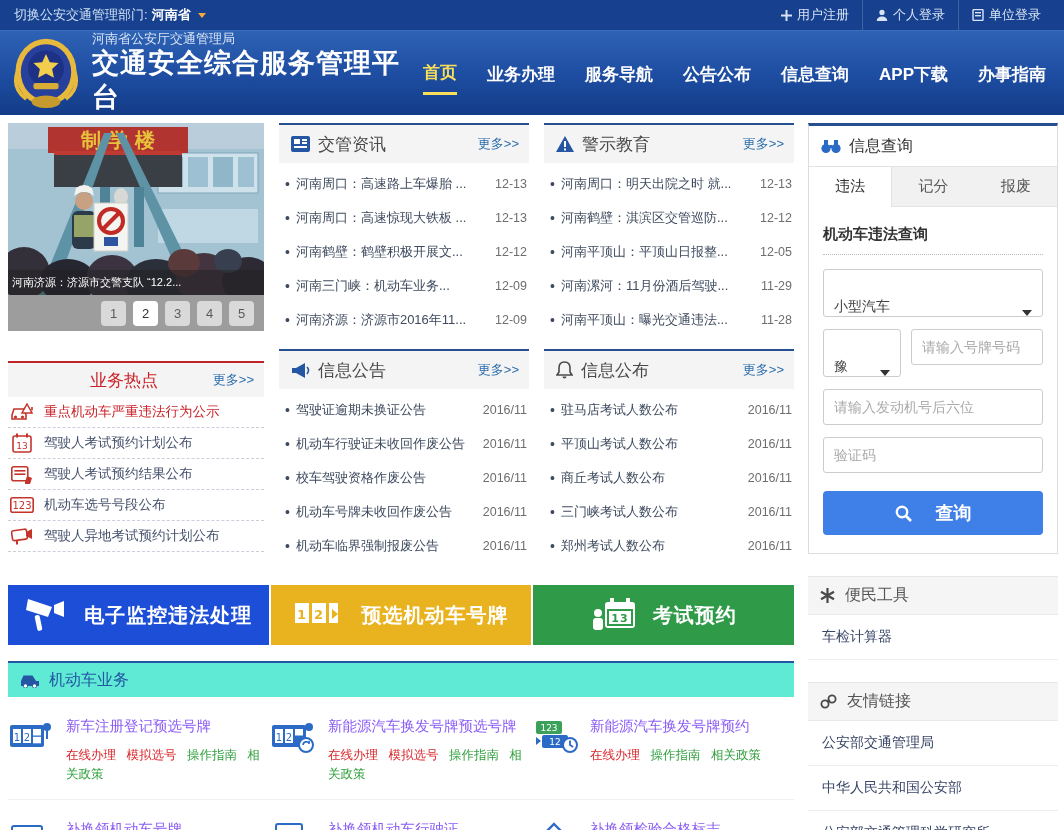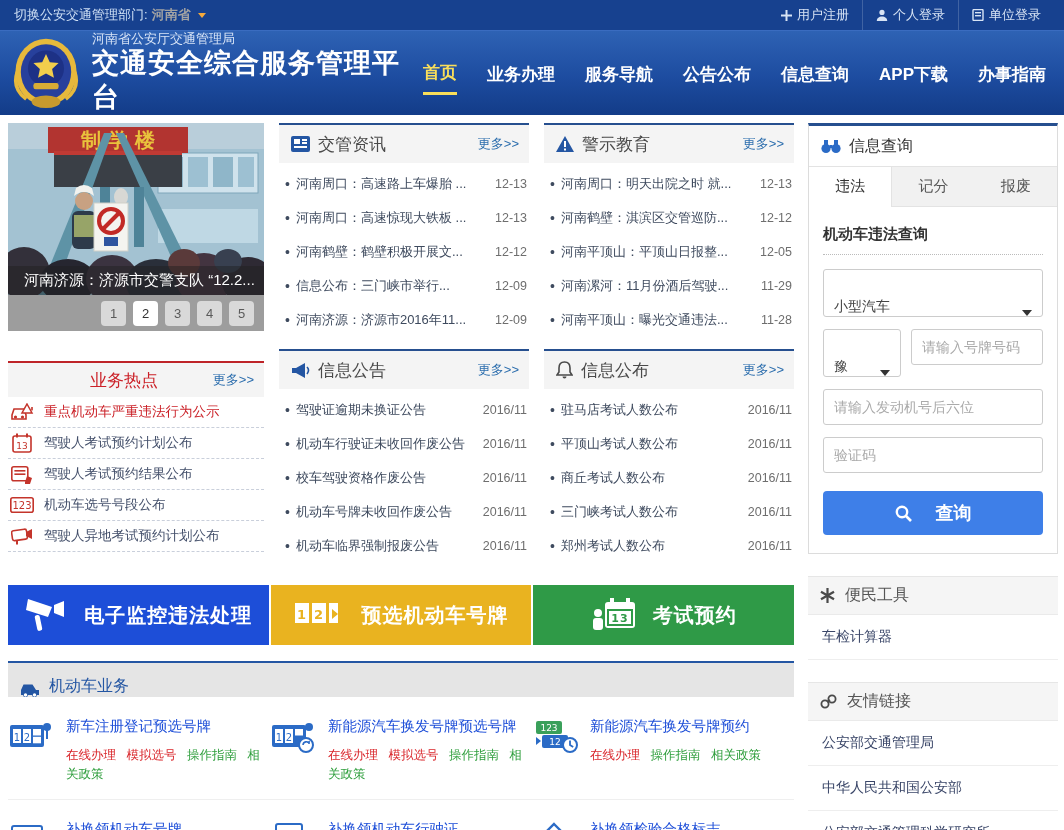--- a/index.html
+++ b/index.html
@@ -2,21 +2,21 @@
 <html><head>
 <meta charset="utf-8">
 <style>
   * { margin:0; padding:0; box-sizing:border-box; }
   html,body { width:1064px; background:#fff; font-family:"Liberation Sans","DejaVu Sans",sans-serif; }
   body { position:relative; min-height:830px; overflow:hidden; }
 
   
   .topbar { height:30px; background:#17418F; display:flex; align-items:center; justify-content:space-between; padding:0 10px 0 14px; }
   .topbar-left { color:#CFE0F5; font-size:13px; display:flex; align-items:center; gap:4px; cursor:pointer; }
-  .topbar-left b { color:#a3a3a3; font-weight:bold; }
+  .topbar-left b { color:#ffffff; font-weight:bold; }
   .caret { display:inline-block; width:0; height:0; border-left:4px solid transparent; border-right:4px solid transparent; border-top:5px solid #F5A93C; margin-left:3px; }
   .topbar-right { display:flex; align-items:stretch; height:30px; }
   .topbar-link { color:#D8E4F5; font-size:13px; display:flex; align-items:center; gap:5px; padding:0 13px; border-left:1px solid rgba(255,255,255,.18); cursor:pointer; }
   .topbar-link svg { display:block; }
 
   
   .header { height:85px; background:linear-gradient(180deg,#2E62B4 0%,#1D4CA0 55%,#133C88 100%); display:flex; align-items:center; padding:0 14px 0 10px; border-top:1px solid #3A6CC0; }
   .badge { width:72px; height:78px; flex:0 0 auto; margin-right:10px; }
   .brand { color:#fff; line-height:1.25; }
   .brand .org { font-size:13px; color:#D9E5F7; }
@@ -41,45 +41,45 @@
   .panel-head .more { margin-left:auto; font-size:13px; color:#2B6DAD; text-decoration:none; cursor:pointer; }
   .plist { list-style:none; padding:4px 2px 0 4px; }
   .plist li { display:flex; align-items:center; height:34px; font-size:13px; color:#3E4A5E; cursor:pointer; }
   .plist .dot { color:#3E4A5E; margin:0 6px 0 2px; font-size:14px; }
   .plist .txt { flex:1; min-width:0; white-space:nowrap; overflow:hidden; text-overflow:ellipsis; }
   .plist .date { color:#6E6E6E; font-size:12.5px; margin-left:8px; }
 
   
   .carousel { width:256px; }
   .carousel .photo { position:relative; width:256px; height:172px; overflow:hidden; cursor:pointer; }
-  .carousel .caption { position:absolute; left:0; right:0; bottom:0; background:rgba(30,30,30,.45); color:#fff; font-size:15px; padding:5px 16px; white-space:nowrap; overflow:hidden; }
+  .carousel .caption { position:absolute; left:0; right:0; bottom:0; background:rgba(30,30,30,.45); color:#fff; font-size:11px; padding:5px 4px; white-space:nowrap; overflow:hidden; }
   .pager { background:#9D9D9D; height:36px; display:flex; align-items:center; justify-content:flex-end; gap:7px; padding:0 10px; }
   .pager button { width:25px; height:25px; border:none; border-radius:4px; background:#D9D9D9; color:#5A5A5A; font-size:13px; cursor:pointer; }
   .pager button.active { background:#FFFFFF; color:#333; }
 
   
   .hot-head { border-top:2px solid #BE2428; background:#F4F4F4; height:36px; display:flex; align-items:center; padding:0 10px 0 12px; margin-top:12px; }
   .hot-head .ttl { font-size:17px; color:#CB2128; margin:0 auto 0 70px; }
   .hot-head .more { font-size:13px; color:#2B6DAD; text-decoration:none; cursor:pointer; }
   .hot-list { list-style:none; }
   .hot-list li { display:flex; align-items:center; gap:10px; height:31px; font-size:13.5px; color:#44506B; border-bottom:1px dashed #C9CFDB; padding:0 2px; cursor:pointer; }
   .hot-list li .hot-ic { width:24px; flex:0 0 auto; display:flex; justify-content:center; }
   .hot-list li.hl span.lbl { color:#CB2128; }
 
   
   .banners { display:flex; gap:2px; margin-top:10px; }
   .banner { flex:1; height:60px; display:flex; align-items:center; justify-content:center; gap:16px; color:#fff; font-size:20px; font-weight:bold; cursor:pointer; letter-spacing:1px; }
 
   
-  .veh-head { margin-top:16px; border-top:2px solid #2456A3; background:#e5e5e5; height:36px; display:flex; align-items:flex-end; gap:9px; padding:0 12px; }
+  .veh-head { margin-top:16px; border-top:2px solid #2456A3; background:#5eead4; height:36px; display:flex; align-items:center; gap:9px; padding:0 12px; }
   .veh-head .ttl { color:#2456A3; font-size:16px; }
   .veh-grid { display:flex; flex-wrap:wrap; }
   .veh-cell { width:262px; padding:20px 6px 16px 2px; display:flex; gap:10px; border-bottom:1px solid #EFEFEF; cursor:pointer; }
   .veh-ic { width:46px; flex:0 0 auto; padding-top:2px; }
-  .veh-ttl { font-size:14.5px; color:#1d4ed8; margin-bottom:9px; white-space:nowrap; }
+  .veh-ttl { font-size:14.5px; color:#8b5cf6; margin-bottom:9px; white-space:nowrap; }
   .veh-links a { font-size:12.5px; margin-right:6px; text-decoration:none; cursor:pointer; }
   .veh-links a.red { color:#D9252A; }
   .veh-links a.green { color:#2E9E3C; }
 
   
   .q-panel { border:1px solid #DCDCDC; border-top:3px solid #264F8F; background:#fff; }
   .q-head { display:flex; align-items:center; gap:8px; height:40px; padding:0 12px; }
   .q-head .ttl { font-size:16px; color:#333; }
   .q-tabs { display:flex; background:#F1F1F1; border-top:1px solid #E3E3E3; }
   .q-tab { flex:1; text-align:center; font-size:15px; color:#555; padding:10px 0; border-bottom:1px solid #E3E3E3; cursor:pointer; }
@@ -239,21 +239,21 @@
               <span class="txt">河南周口：高速惊现大铁板 ...</span>
               <span class="date">12-13</span>
             </li>
           <li>
               <span class="dot">•</span>
               <span class="txt">河南鹤壁：鹤壁积极开展文...</span>
               <span class="date">12-12</span>
             </li>
           <li>
               <span class="dot">•</span>
-              <span class="txt">信息公布：三门峡市举行...</span>
+              <span class="txt">河南三门峡：机动车业务...</span>
               <span class="date">12-09</span>
             </li>
           <li>
               <span class="dot">•</span>
               <span class="txt">河南济源：济源市2016年11...</span>
               <span class="date">12-09</span>
             </li>
         </ul>
       </div>
 

